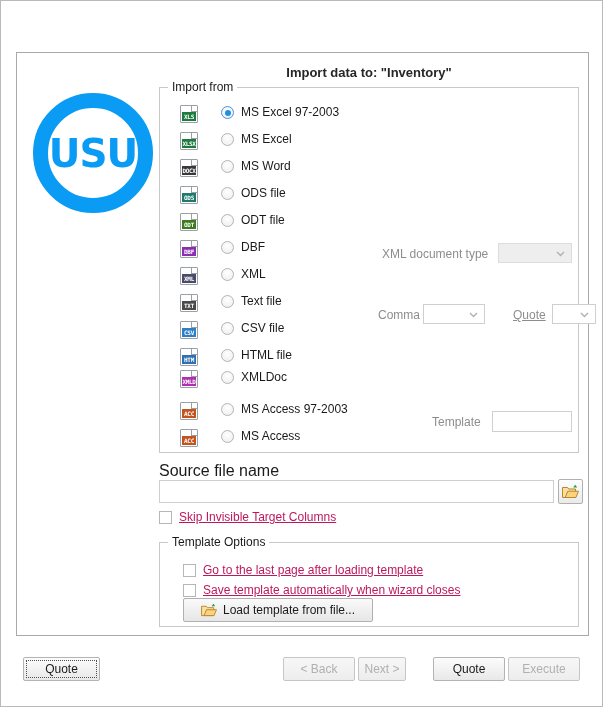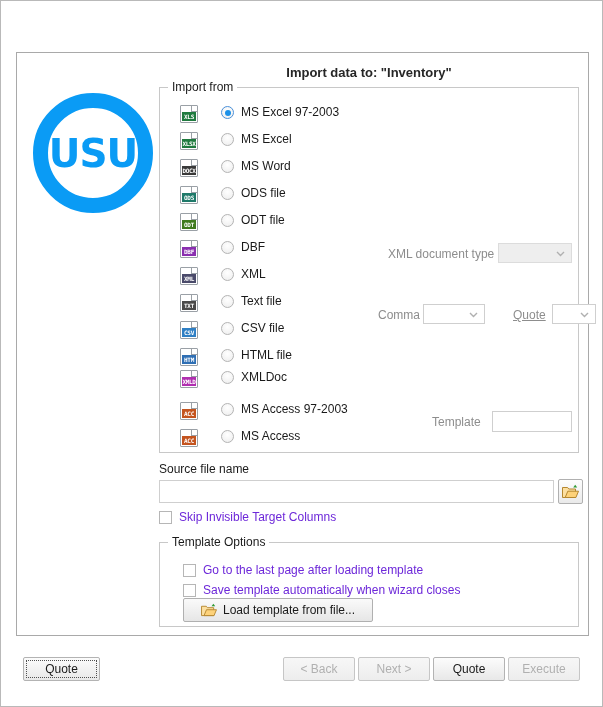--- a/index.html
+++ b/index.html
@@ -176,21 +176,21 @@
   }
   .textinput input{
     width:100%;height:100%;border:0;outline:0;background:transparent;
     font-family:"Liberation Sans", sans-serif;font-size:12px;
     padding:0 4px;box-sizing:border-box;color:#1a1a1a;
   }
 
   
   .src-label{
     position:absolute;left:142px;top:409px;
-    font-size:12px;color:#1a1a1a;
+    font-size:16px;color:#1a1a1a;
   }
   .src-input{
     position:absolute;left:142px;top:427px;width:395px;height:23px;
     border:1px solid #cfcfcf;background:#ffffff;box-sizing:border-box;
   }
   .src-input input{
     width:100%;height:100%;border:0;outline:0;background:transparent;
     font-family:"Liberation Sans", sans-serif;font-size:12px;
     padding:0 4px;box-sizing:border-box;
   }
@@ -203,21 +203,21 @@
   }
 
   
   .cbrow{position:absolute;height:18px;}
   .cbox{
     position:absolute;left:0;top:2px;width:13px;height:13px;
     border:1px solid #b6b6b6;background:#ffffff;box-sizing:border-box;
   }
   .cblabel{
     position:absolute;left:20px;top:1px;
-    font-size:12px;color:#6d28d9;white-space:nowrap;
+    font-size:12px;color:#be185d;white-space:nowrap;text-decoration:underline;
   }
 
   
   .load-btn{
     position:absolute;left:166px;top:545px;width:190px;height:24px;
     border:1px solid #b0b0b0;border-radius:2px;
     background:linear-gradient(#fafafa,#e6e6e6);
     box-sizing:border-box;
     display:flex;align-items:center;justify-content:center;
     gap:6px;
@@ -233,21 +233,21 @@
     display:flex;align-items:center;justify-content:center;
     font-size:12px;color:#1a1a1a;
   }
   .btn.disabled{color:#b0b0b0;background:linear-gradient(#f7f7f7,#ededed);border-color:#c6c6c6;}
   .btn .focusring{
     position:absolute;left:2px;top:2px;right:2px;bottom:2px;
     border:1px dotted #505050;
   }
   #btn-help{left:22px;top:656px;width:77px;}
   #btn-back{left:282px;top:656px;width:72px;}
-  #btn-next{left:357px;top:656px;width:72px;}
+  #btn-next{left:357px;top:656px;width:48px;}
   #btn-cancel{left:432px;top:656px;width:72px;}
   #btn-execute{left:507px;top:656px;width:72px;}
 
   
   .folder-svg{display:block;}
 </style>
 </head>
 <body>
 
 <div class="window">
@@ -378,21 +378,21 @@
             <div class="ficon">
               <div class="fold"></div>
               <div class="tagbg" style="background: rgb(196, 84, 31);"></div>
               <div class="tag">ACC</div>
             </div>
             <div class="radio"></div>
             <div class="radio-label">MS Access</div>
           </div>
         </div>
 
-      <div class="inline-label" style="left:228px;top:159px;">XML document type</div>
+      <div class="inline-label" style="left:222px;top:159px;">XML document type</div>
       <div class="combo disabled-fill" style="left:338px;top:155px;width:74px;">
         <span class="chev">
           <svg width="9" height="9" viewBox="0 0 9 9">
               <path d="M1 3 L4.5 6.5 L8 3" fill="none" stroke="#b0b0b0" stroke-width="1.4"></path>
             </svg>
         </span>
       </div>
 
       <div class="inline-label" style="left:218px;top:220px;">Comma</div>
       <div class="combo" style="left:263px;top:216px;width:62px;">

